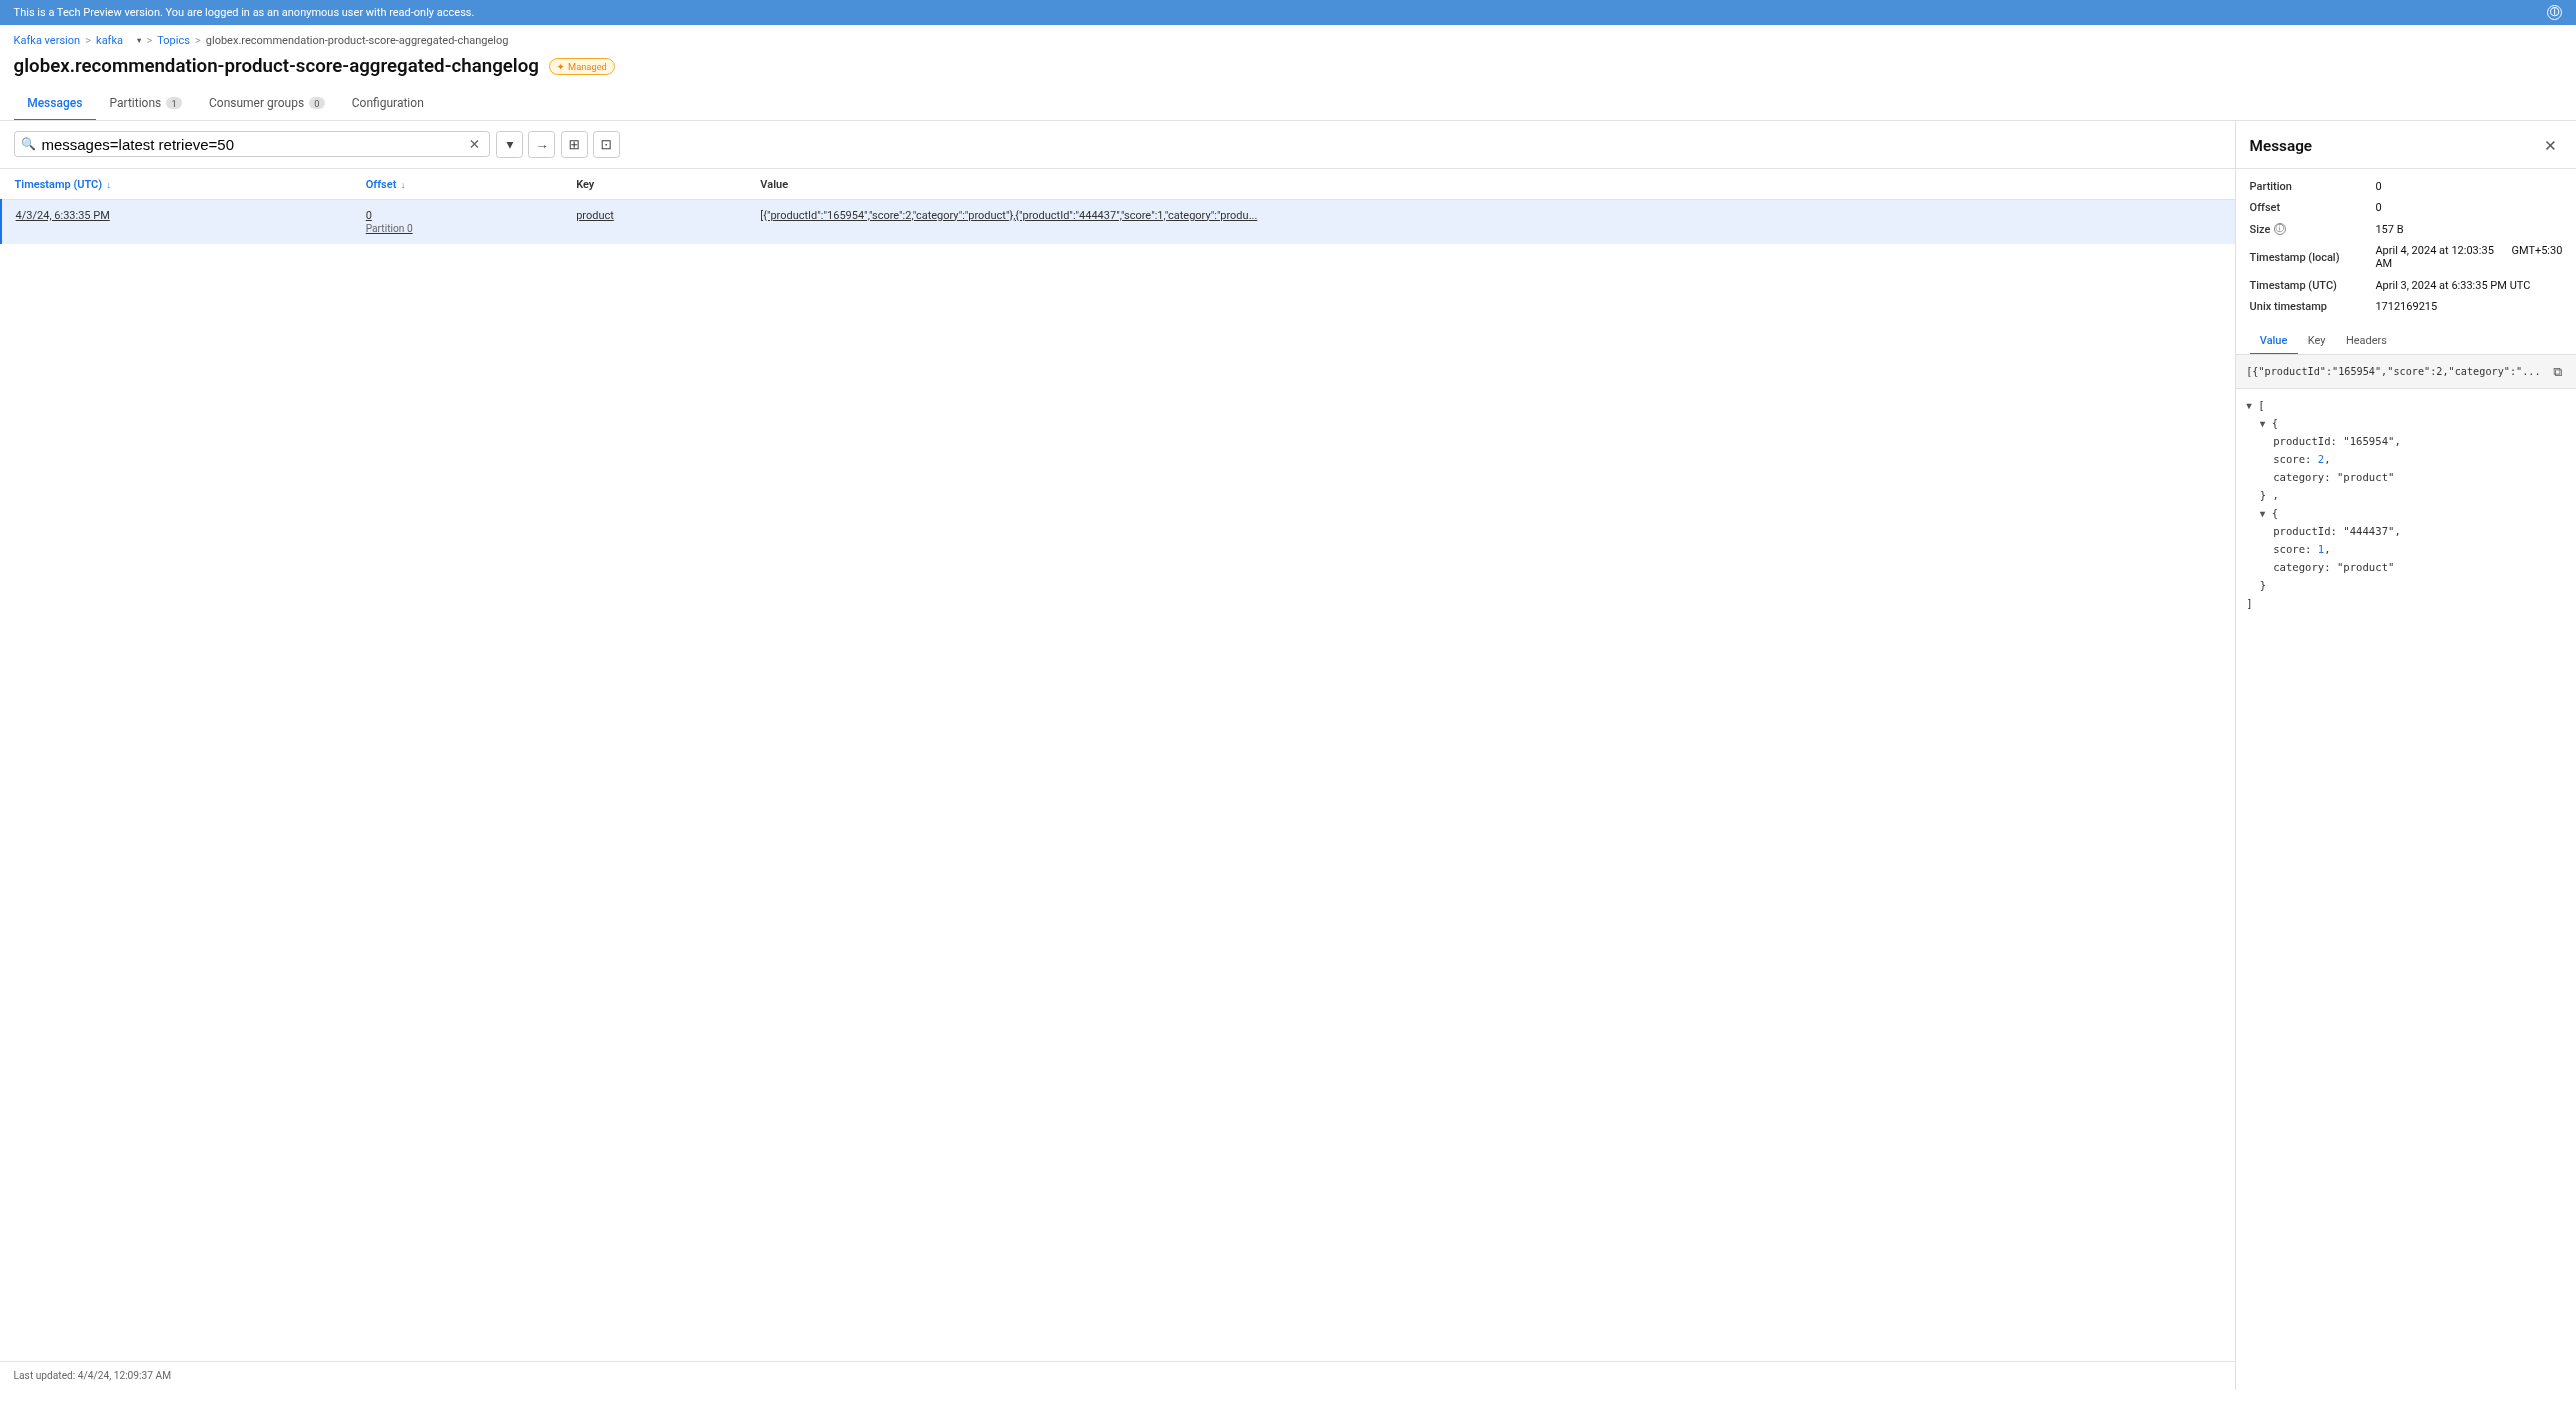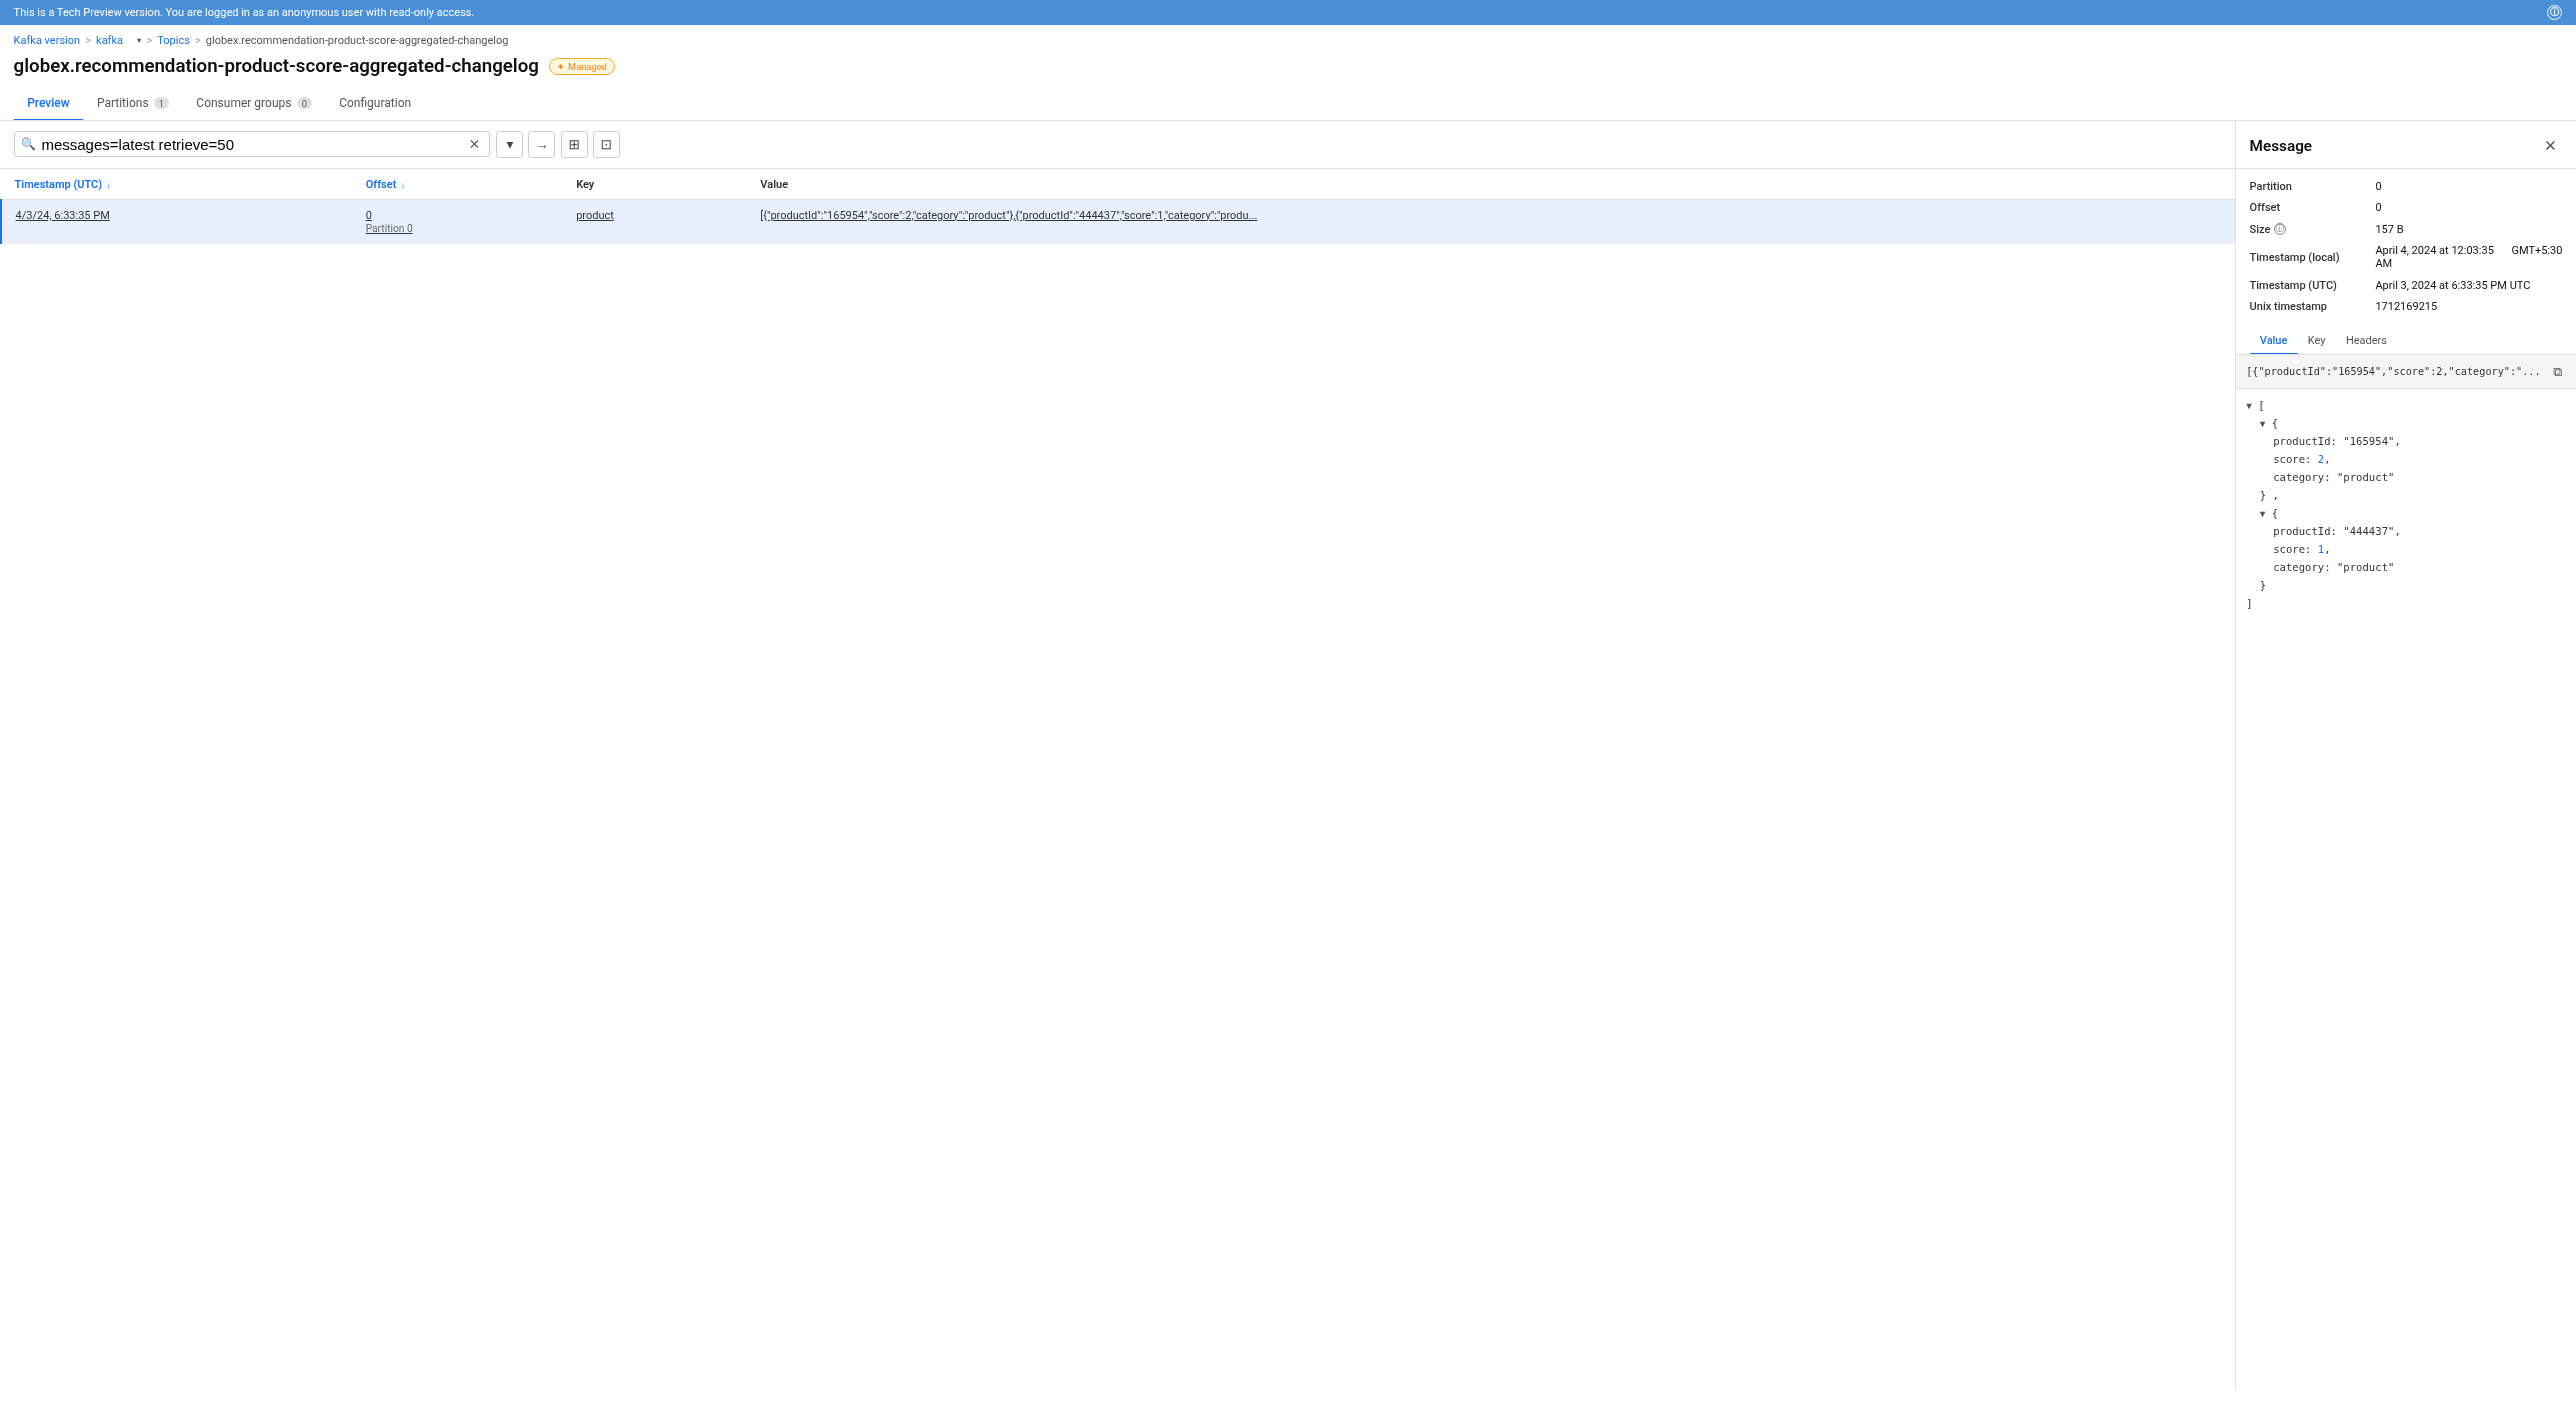--- a/index.html
+++ b/index.html
@@ -307,21 +307,21 @@
 <div class="page-title-row">
   <h1 class="page-title">globex.recommendation-product-score-aggregated-changelog</h1>
   <div class="managed-badge">
     <span class="star-icon">✦</span>
     <span>Managed</span>
   </div>
 </div>
 
 <div class="tabs">
   <div class="tab active">
-    <span>Preview</span>
+    <span>Messages</span>
   </div>
   <div class="tab">
     <span>Partitions</span>
     <span class="badge">1</span>
   </div>
   <div class="tab">
     <span>Consumer groups</span>
     <span class="badge">0</span>
   </div>
   <div class="tab">
@@ -380,20 +380,21 @@
               <span>product</span>
             </td>
             <td>
               <span class="value-cell">[{"productId":"165954","score":2,"category":"product"},{"productId":"444437","score":1,"category":"produ...</span>
             </td>
           </tr>
         </tbody>
       </table>
     </div>
 
+    <div class="last-updated">Last updated: 4/4/24, 12:09:37 AM</div>
   </div>
 
   <div class="message-panel">
 
     <div class="message-header">
       <span class="message-title">Message</span>
       <div class="close-btn">✕</div>
     </div>
 
     <div class="message-fields">

